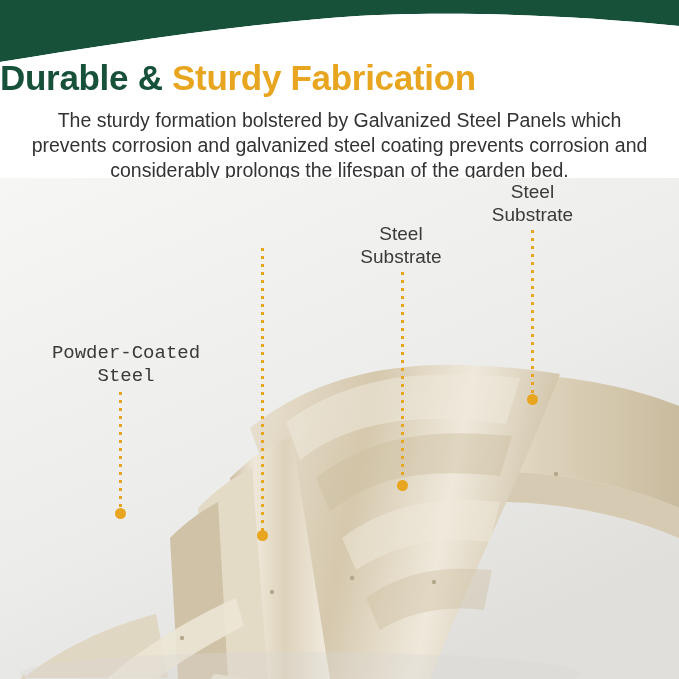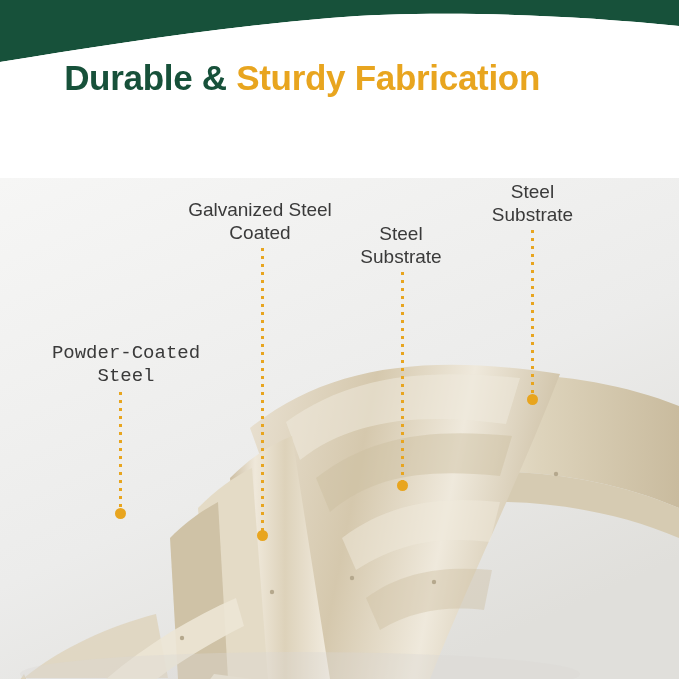--- a/index.html
+++ b/index.html
@@ -31,21 +31,21 @@
     overflow: hidden;
   }
   .swoosh-svg { display: block; }
 
   
   .headline {
     position: absolute;
     top: 58px;
     left: 0;
     width: 540px;
-    text-align: right;
+    text-align: left;
     font-size: 35px;
     font-weight: bold;
     letter-spacing: -0.3px;
     white-space: nowrap;
   }
   .headline .part-a { color: #17513a; }
   .headline .part-amp { color: #17513a; }
   .headline .part-b { color: #e8a51f; }
 
   
@@ -122,20 +122,21 @@
     <svg class="swoosh-svg" width="679" height="70" viewBox="0 0 679 70" aria-hidden="true">
       <path d="M0,0 L679,0 L679,26 C560,14 430,10 330,18 C210,28 100,46 0,62 Z" fill="#17513a"></path>
       <path d="M0,62 C100,46 210,28 330,18 C430,10 560,14 679,26 L679,34 C560,23 432,19 332,27 C214,37 102,54 0,70 Z" fill="#ffffff"></path>
     </svg>
   </div>
 
   <div class="headline">
     <span class="part-a">Durable </span><span class="part-amp">&amp; </span><span class="part-b">Sturdy Fabrication</span>
   </div>
 
+  <div class="subcopy">The sturdy formation bolstered by Galvanized Steel Panels which prevents corrosion and galvanized steel coating prevents corrosion and considerably prolongs the lifespan of the garden bed.</div>
 
   <div class="photo">
     <svg class="photo-svg" width="679" height="501" viewBox="0 0 679 501" aria-hidden="true">
       <defs>
         <linearGradient id="bg" x1="0" y1="0" x2="0.6" y2="1">
           <stop offset="0%" stop-color="#f6f6f5"></stop>
           <stop offset="60%" stop-color="#ececeb"></stop>
           <stop offset="100%" stop-color="#e0dfdb"></stop>
         </linearGradient>
         <linearGradient id="panelA" x1="0" y1="0" x2="1" y2="0">
@@ -189,22 +190,20 @@
 
       <ellipse cx="300" cy="496" rx="280" ry="22" fill="#d9d8d3" opacity="0.35"></ellipse>
     </svg>
   </div>
 
   <div class="callout c-powder">Powder-Coated
 Steel</div>
   <div class="leader l-powder"></div>
   <div class="dot d-powder"></div>
 
-  <div class="callout c-galv">Galvanized Steel
-Coated</div>
   <div class="leader l-galv"></div>
   <div class="dot d-galv"></div>
 
   <div class="callout c-steel1">Steel
 Substrate</div>
   <div class="leader l-steel1"></div>
   <div class="dot d-steel1"></div>
 
   <div class="callout c-steel2">Steel
 Substrate</div>

